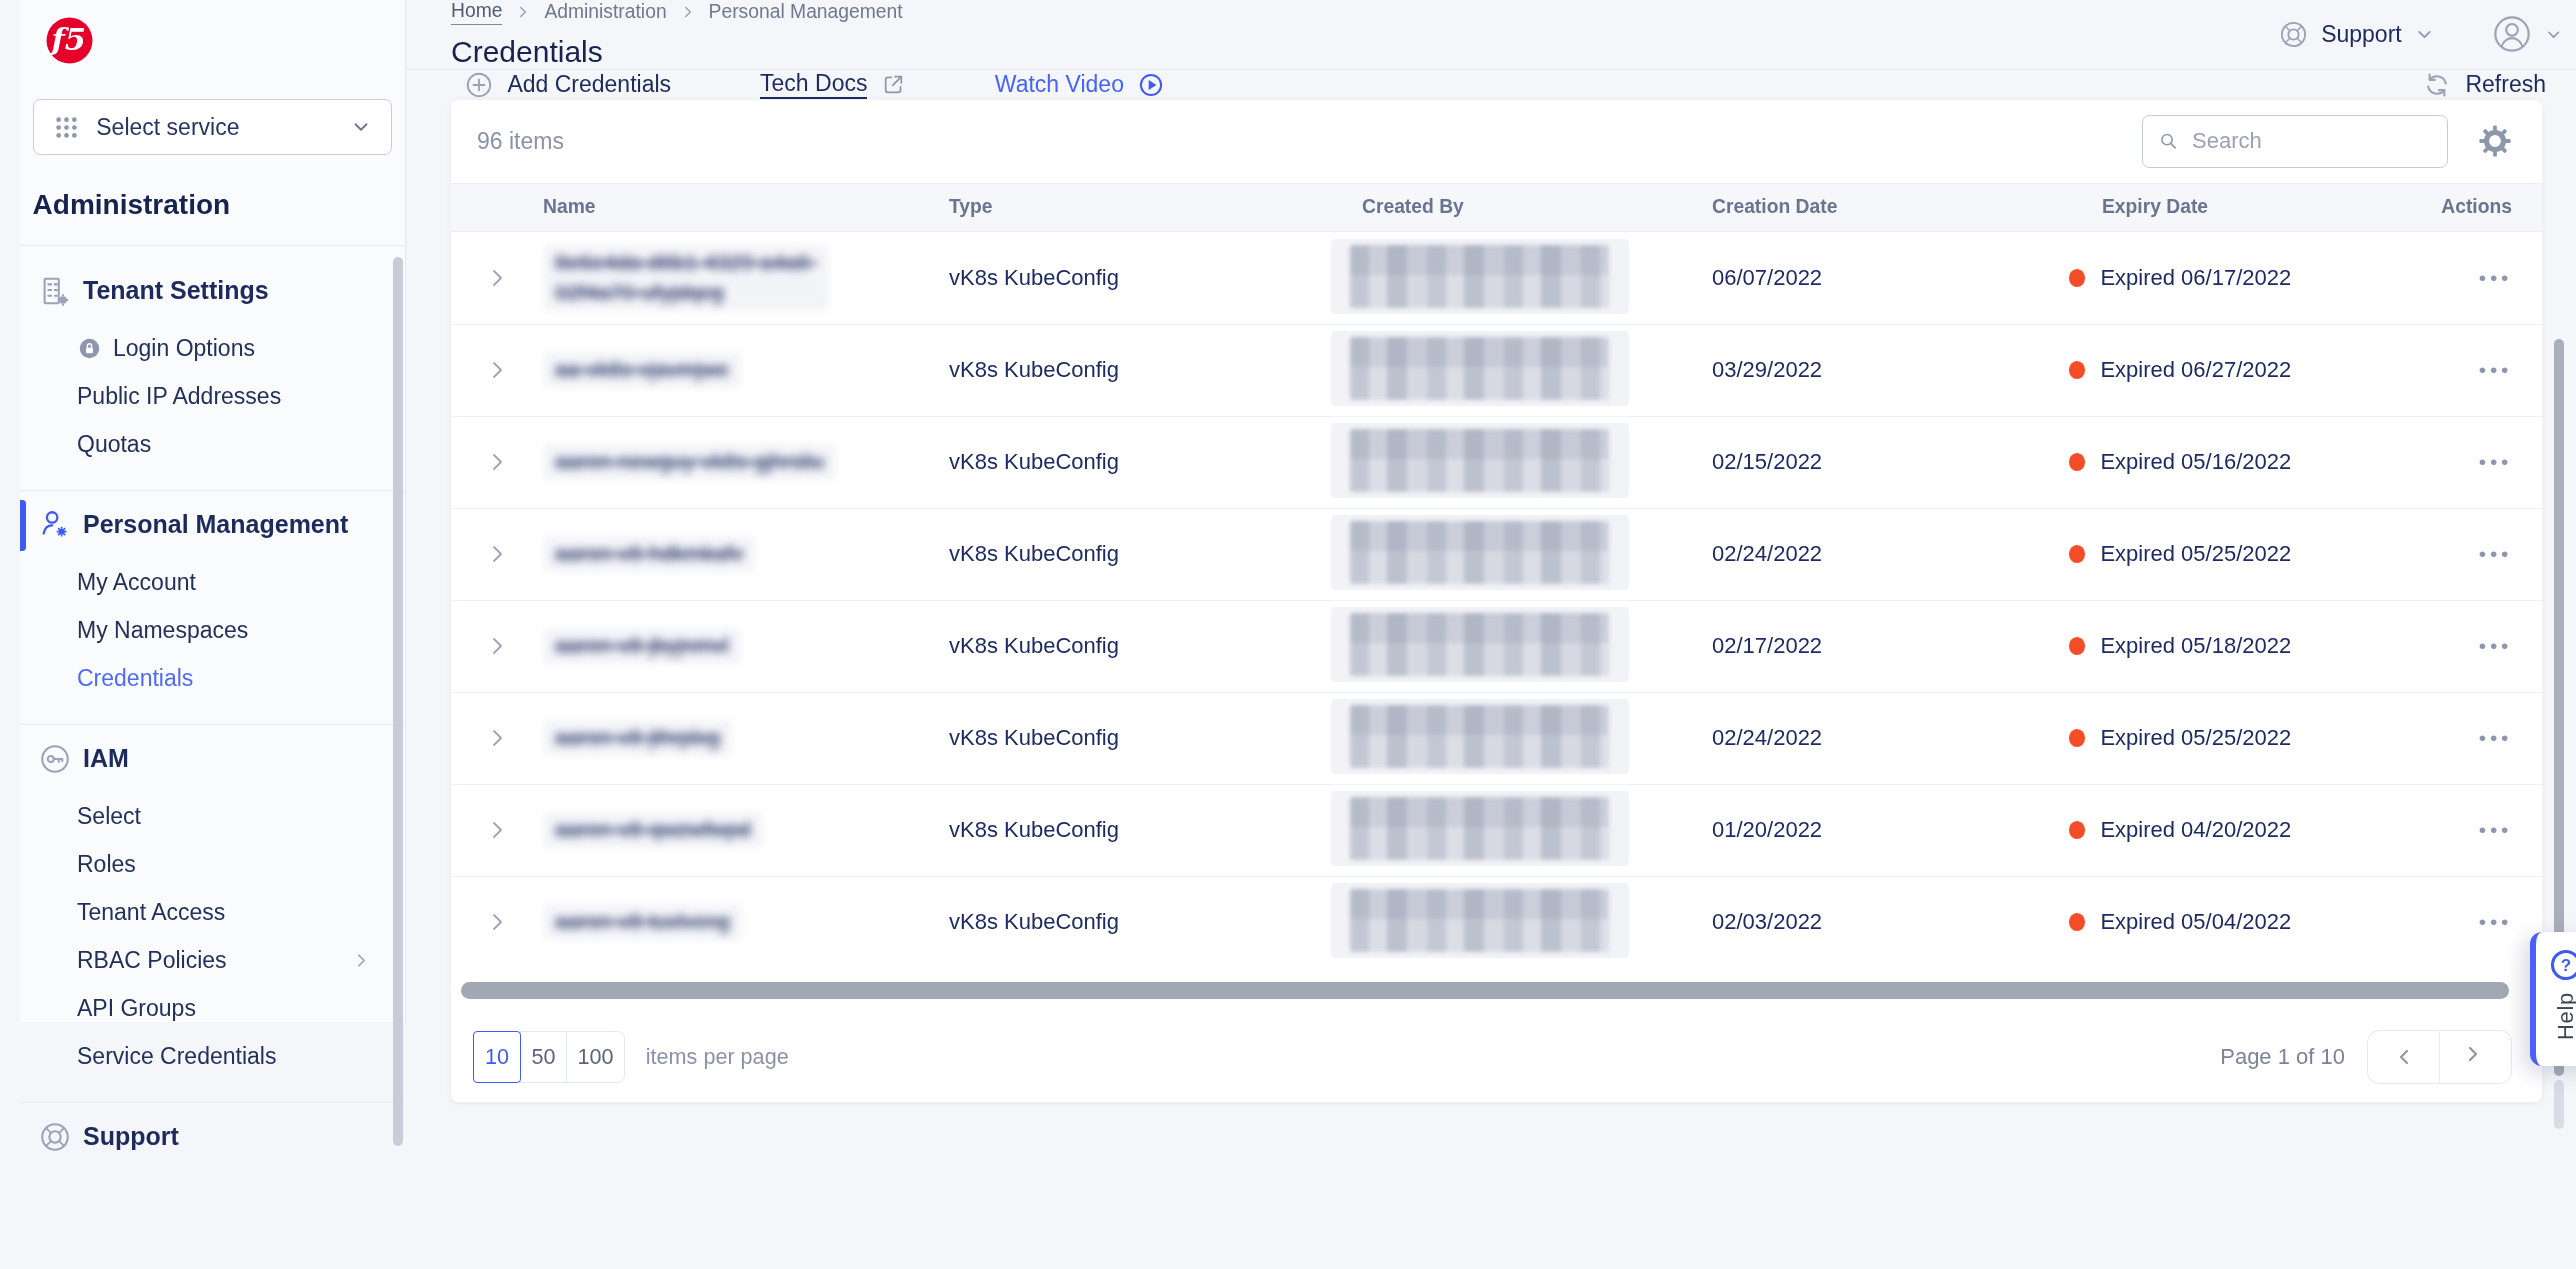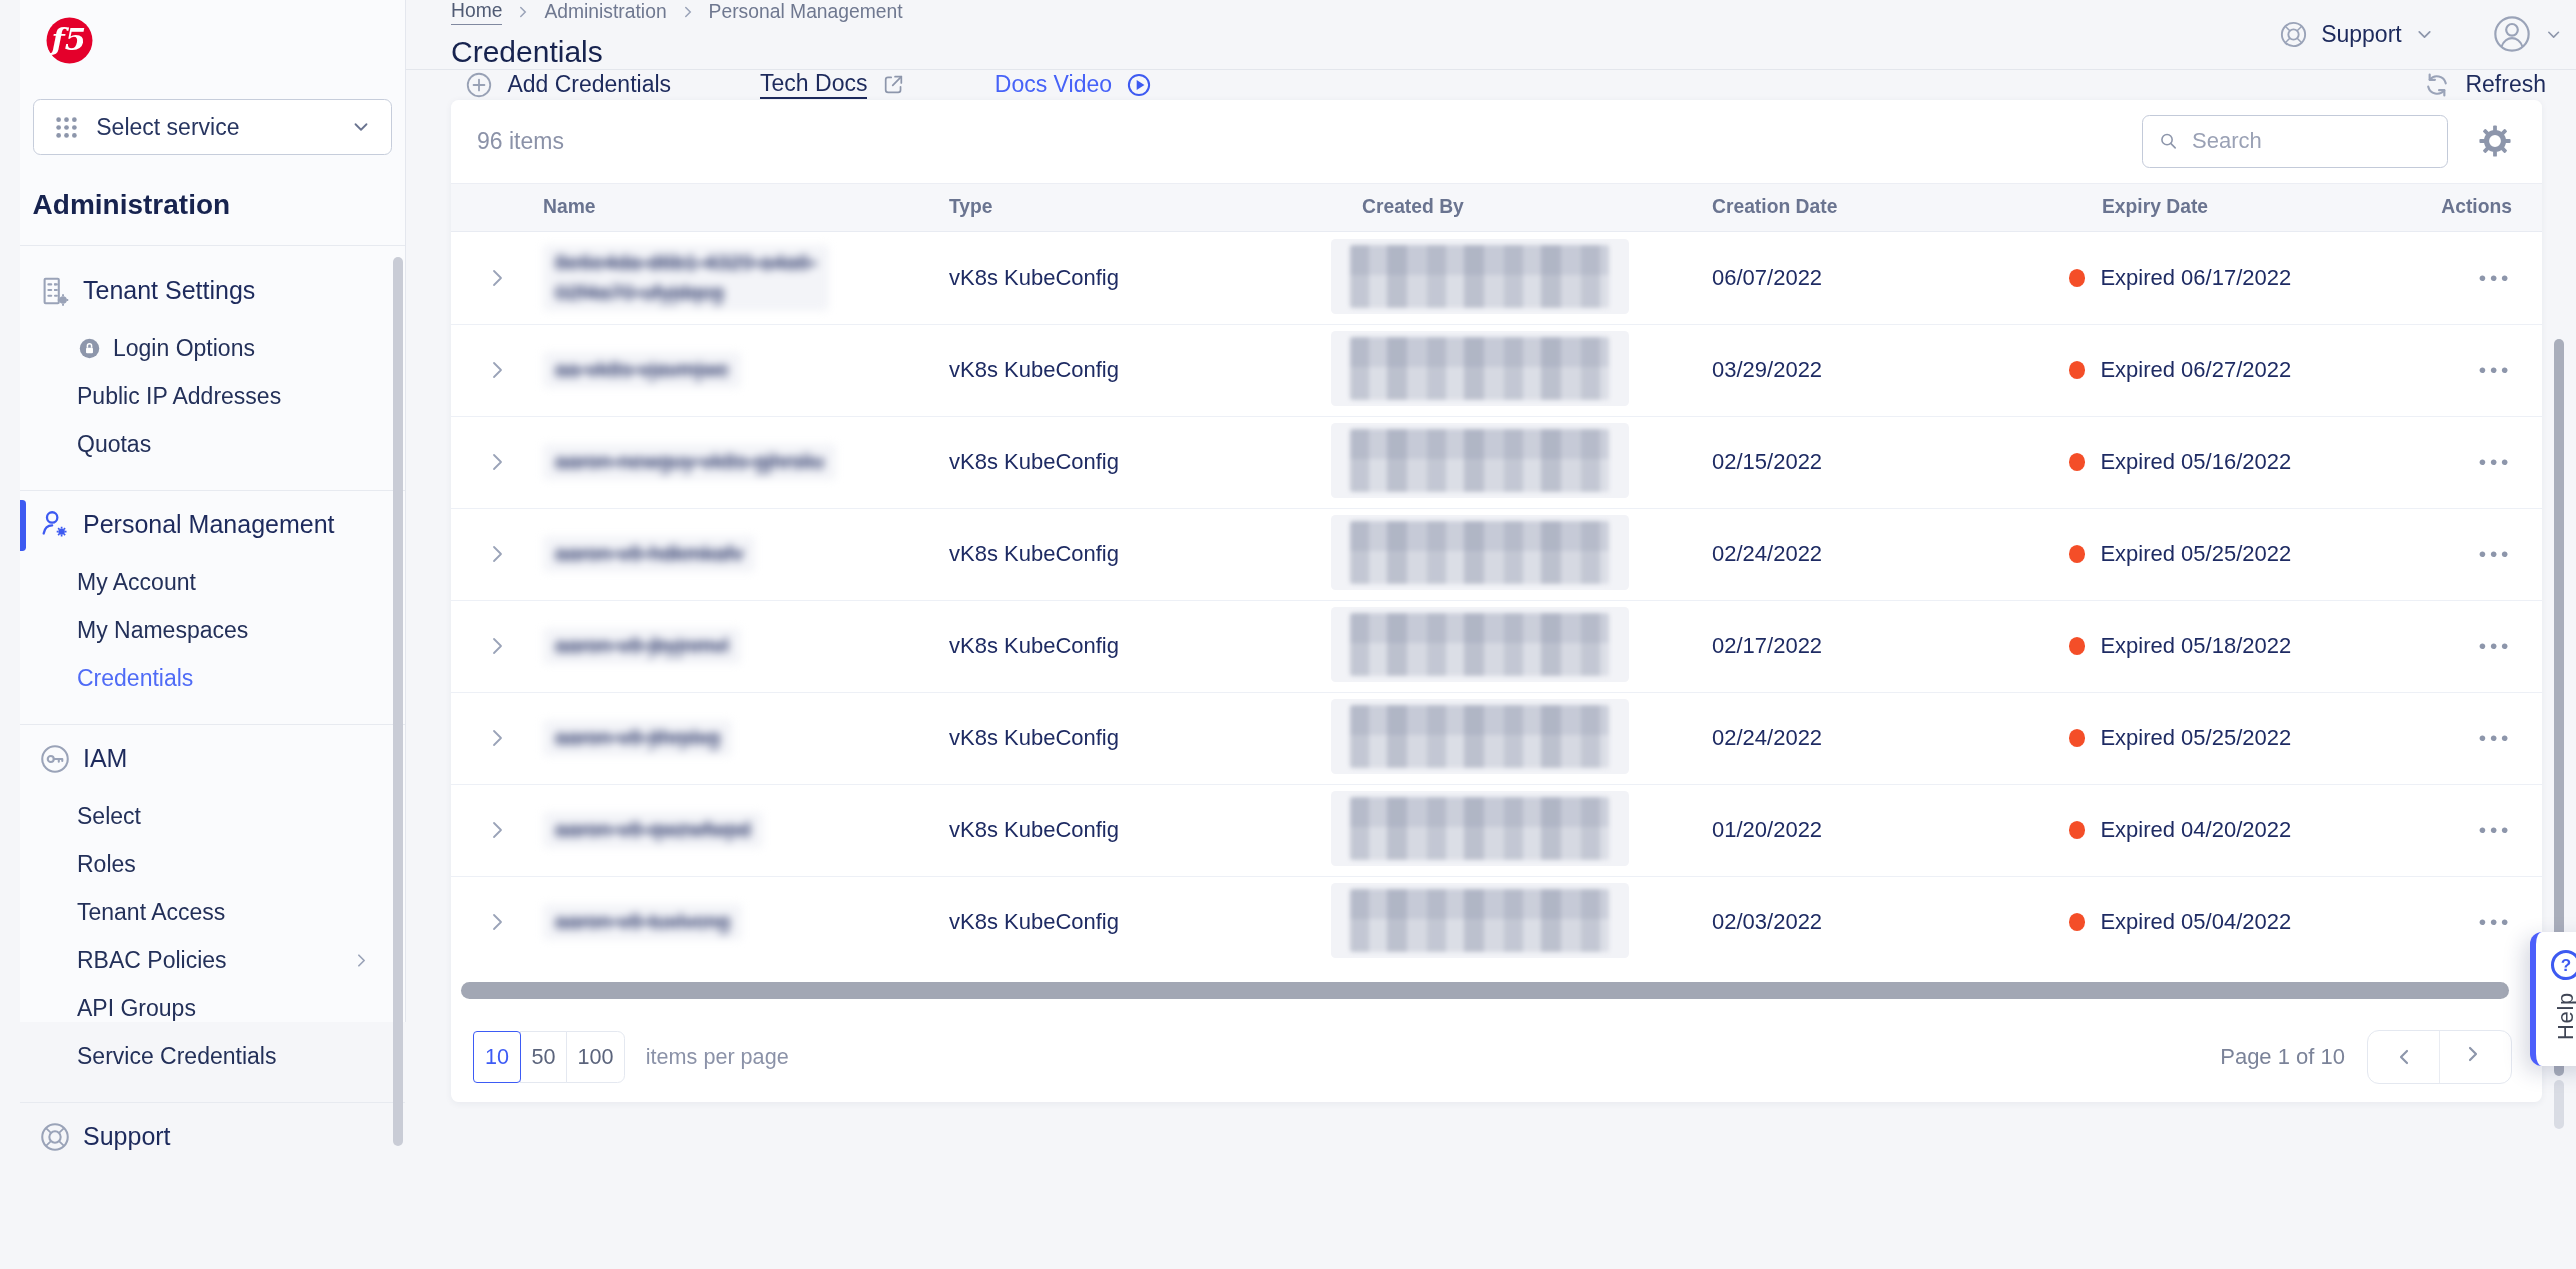--- a/index.html
+++ b/index.html
@@ -10,21 +10,21 @@
   .sidebar{width:385px;min-width:385px;background:#fafbfd;border-right:1.5px solid #e4e7ee;position:relative;}
   .logo-wrap{padding:16.4px 0 0 25px;}
   .service-select{margin:31px 12.6px 0 12.6px;height:54px;background:#fff;border:1.5px solid #c6cddb;border-radius:7.4px;
     display:flex;align-items:center;gap:16.4px;padding:0 19.3px;cursor:pointer;}
   .service-select .sel-label{font-size:23px;color:#273560;flex:1;text-align:left;}
   .app-title{font-size:28px;font-weight:bold;color:#17234f;margin:34px 0 0 12.6px;}
   .side-divider{height:0;border-top:1.5px solid #e7eaf0;margin-top:24px;}
   .nav{padding-top:10.4px;}
   .section-header{position:relative;display:flex;align-items:center;gap:9px;padding:0 0 0 15px;height:68px;cursor:pointer;}
   .section-header .sec-icon{width:39px;display:flex;justify-content:center;}
-  .section-header .sec-label{font-size:25px;font-weight:normal;color:#1d2a5c;}
+  .section-header .sec-label{font-size:25px;font-weight:bold;color:#1d2a5c;}
   .active-bar{position:absolute;left:0;top:9px;width:6px;height:51px;background:#3d5af1;border-radius:0 3.7px 3.7px 0;}
   .side-item{display:flex;align-items:center;height:48px;padding-left:57px;font-size:23px;color:#233059;cursor:pointer;}
   .side-item .item-icon{margin-right:11px;display:flex;}
   .side-item.active-item{color:#4f6bf6;}
   .side-item .chev{margin-left:auto;margin-right:33px;display:flex;}
   .side-scrollbar{position:absolute;right:2.2px;top:257px;width:9.7px;height:889px;background:#c9ccd6;border-radius:5.2px;}
 
   
   .main{flex:1;display:flex;flex-direction:column;position:relative;}
   .topbar{height:100px;box-sizing:border-box;border-bottom:1.5px solid #e3e6ec;display:flex;justify-content:space-between;align-items:center;padding:0 33px 0 45px;}
@@ -297,21 +297,21 @@
       </div>
       <div class="tb-item">
         <span class="docs-label">Tech Docs</span>
         <svg width="25" height="25" viewBox="0 0 32 32" fill="none" stroke="#8d96ab" stroke-width="2.2" stroke-linecap="round" stroke-linejoin="round">
           <path d="M13 7H9a3 3 0 00-3 3v13a3 3 0 003 3h13a3 3 0 003-3v-4"></path>
           <path d="M18 6h8v8"></path>
             <path d="M26 6L15 17"></path>
         </svg>
       </div>
       <div class="tb-item">
-        <span class="video-label">Docs Video</span>
+        <span class="video-label">Watch Video</span>
         <svg width="28" height="28" viewBox="0 0 36 36">
           <circle cx="18" cy="18" r="13" fill="none" stroke="#3d5af1" stroke-width="2.6"></circle>
           <polygon points="15,11.5 15,24.5 25,18" fill="#3d5af1"></polygon>
         </svg>
       </div>
       <div class="tb-spacer"></div>
       <div class="tb-item">
         <svg width="30" height="30" viewBox="0 0 36 36" fill="none" stroke="#9aa3b8" stroke-width="2.6" stroke-linecap="round" stroke-linejoin="round">
           <path d="M28.5 16a11 11 0 00-19.2-4.4"></path>
             <path d="M9.2 5.5v6.3h6.3"></path>

